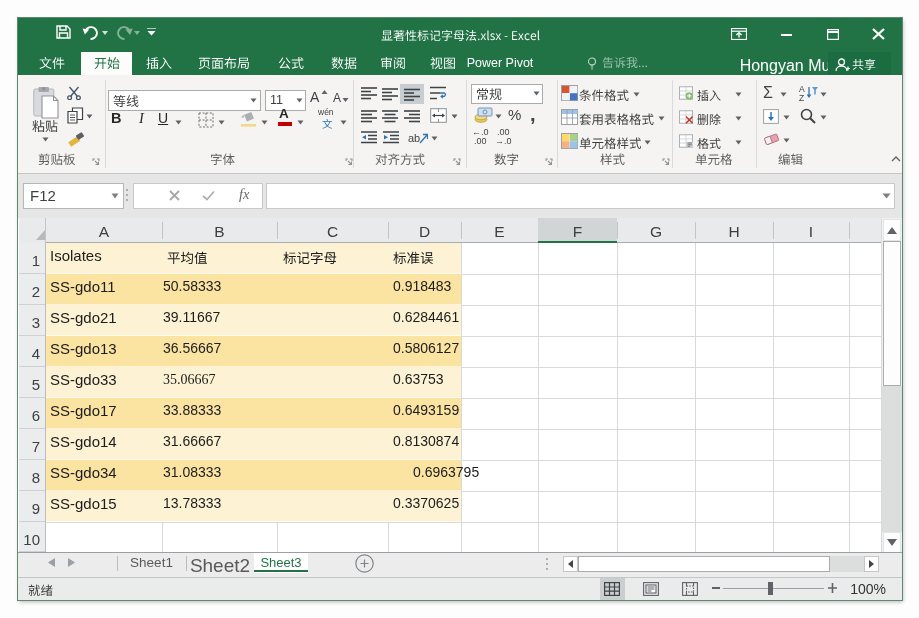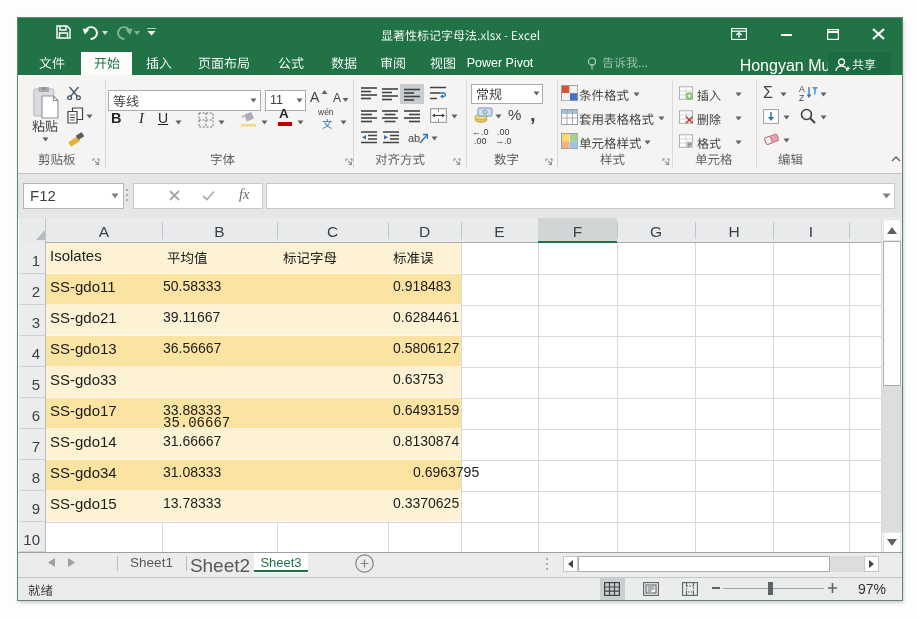--- a/index.html
+++ b/index.html
@@ -590,21 +590,21 @@
     <div class="x" style="left:32px;top:260.5px;font-size:15px;color:#1c1c1c;font-family:'Liberation Sans',sans-serif;">SS-gdo11</div>
     <div class="x" style="left:145px;top:261px;font-size:14px;color:#1c1c1c;font-family:'Liberation Sans',sans-serif;">50.58333</div>
     <div class="x" style="left:375px;top:261px;font-size:14px;color:#1c1c1c;font-family:'Liberation Sans',sans-serif;">0.918483</div>
     <div class="x" style="left:32px;top:291.5px;font-size:15px;color:#1c1c1c;font-family:'Liberation Sans',sans-serif;">SS-gdo21</div>
     <div class="x" style="left:145px;top:292px;font-size:14px;color:#1c1c1c;font-family:'Liberation Sans',sans-serif;">39.11667</div>
     <div class="x" style="left:375px;top:292px;font-size:14px;color:#1c1c1c;font-family:'Liberation Sans',sans-serif;">0.6284461</div>
     <div class="x" style="left:32px;top:322.5px;font-size:15px;color:#1c1c1c;font-family:'Liberation Sans',sans-serif;">SS-gdo13</div>
     <div class="x" style="left:145px;top:323px;font-size:14px;color:#1c1c1c;font-family:'Liberation Sans',sans-serif;">36.56667</div>
     <div class="x" style="left:375px;top:323px;font-size:14px;color:#1c1c1c;font-family:'Liberation Sans',sans-serif;text-align:right;">0.5806127</div>
     <div class="x" style="left:32px;top:353.5px;font-size:15px;color:#1c1c1c;font-family:'Liberation Sans',sans-serif;">SS-gdo33</div>
-    <div class="x" style="left:145px;top:354px;font-size:14px;color:#1c1c1c;font-family:Liberation Mono, monospace;margin-top:44px;">35.06667</div>
+    <div class="x" style="left:145px;top:354px;font-size:14px;color:#1c1c1c;font-family:Liberation Serif, serif;">35.06667</div>
     <div class="x" style="left:375px;top:354px;font-size:14px;color:#1c1c1c;font-family:'Liberation Sans',sans-serif;">0.63753</div>
     <div class="x" style="left:32px;top:384.5px;font-size:15px;color:#1c1c1c;font-family:'Liberation Sans',sans-serif;">SS-gdo17</div>
     <div class="x" style="left:145px;top:385px;font-size:14px;color:#1c1c1c;font-family:'Liberation Sans',sans-serif;">33.88333</div>
     <div class="x" style="left:375px;top:385px;font-size:14px;color:#1c1c1c;font-family:'Liberation Sans',sans-serif;text-align:center;">0.6493159</div>
     <div class="x" style="left:32px;top:415.5px;font-size:15px;color:#1c1c1c;font-family:'Liberation Sans',sans-serif;">SS-gdo14</div>
     <div class="x" style="left:145px;top:416px;font-size:14px;color:#1c1c1c;font-family:'Liberation Sans',sans-serif;">31.66667</div>
     <div class="x" style="left:375px;top:416px;font-size:14px;color:#1c1c1c;font-family:'Liberation Sans',sans-serif;">0.8130874</div>
     <div class="x" style="left:32px;top:446.5px;font-size:15px;color:#1c1c1c;font-family:'Liberation Sans',sans-serif;">SS-gdo34</div>
     <div class="x" style="left:145px;top:447px;font-size:14px;color:#1c1c1c;font-family:'Liberation Sans',sans-serif;">31.08333</div>
     <div class="x" style="left:375px;top:447px;font-size:14px;color:#1c1c1c;font-family:'Liberation Sans',sans-serif;margin-left:20px;">0.6963795</div>
@@ -682,13 +682,13 @@
         <path d="M4.5 0.6 V4 M4.5 10 V13.4 M11.5 0.6 V4 M11.5 10 V13.4"></path>
         <path d="M4.5 4 H11.5 V10 H4.5 Z" stroke-dasharray="1.6 1.2"></path>
       </g>
     </svg>
     <div class="x" style="left:694px;top:569px;width:8px;height:2px;background:#5f6368;"></div>
     <div class="x" style="left:705px;top:570px;width:101px;height:1px;background:#9aa0a5;"></div>
     <div class="x" style="left:750px;top:564px;width:5px;height:13px;background:#5f6368;"></div>
     <svg class="t" style="left:810px;top:565px" width="9" height="10" viewBox="0 0 9 10">
       <path d="M4.5 0 V10 M0 5 H9" stroke="#5f6368" stroke-width="1.6"></path>
     </svg>
-    <div class="x" style="left:868px;top:563.5px;transform:translateX(-100%);font-size:14px;color:#333;font-family:'Liberation Sans',sans-serif;">97%</div>
+    <div class="x" style="left:868px;top:563.5px;transform:translateX(-100%);font-size:14px;color:#333;font-family:'Liberation Sans',sans-serif;">100%</div>
   </div>
 </body></html>

